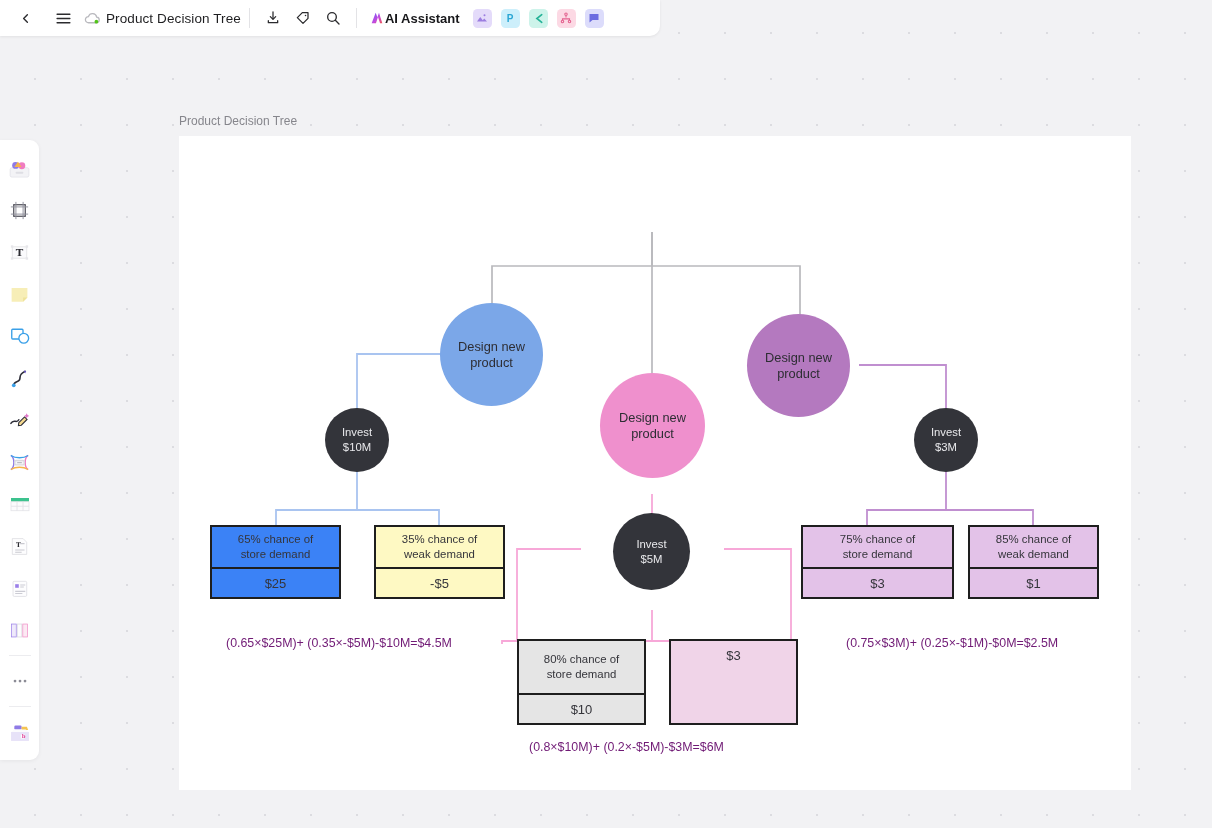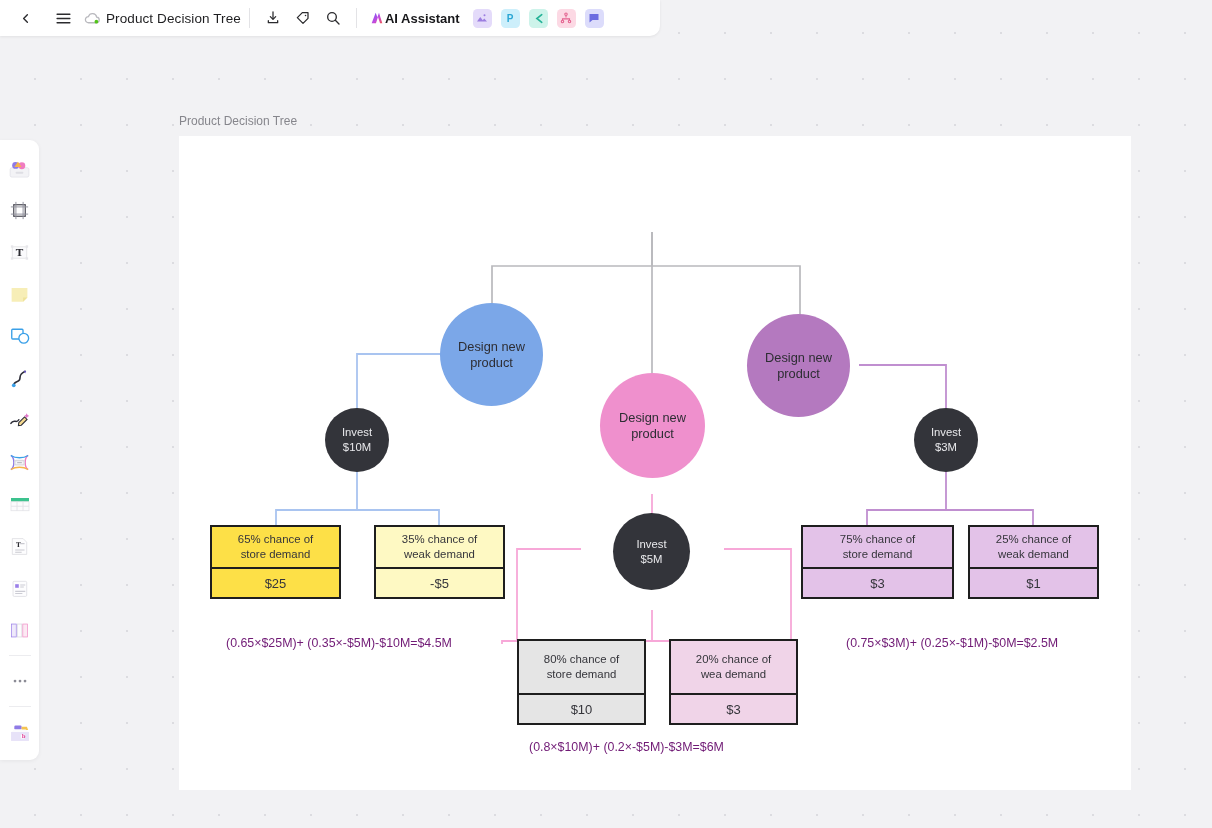--- a/index.html
+++ b/index.html
@@ -391,21 +391,21 @@
     </div>
   </div>
 
   <div class="node circle circle-dark" style="left:146px; top:272px; width:64px; height:64px;">
     <div>
       <div>Invest</div>
       <div>$10M</div>
     </div>
   </div>
 
-  <div class="node outcome" style="left:31px; top:389px; width:131px; height:74px; background:#fde047;">
+  <div class="node outcome" style="left:31px; top:389px; width:131px; height:74px; background:#3b82f6;">
     <div class="top">
       <div>
         <div>65% chance of</div>
         <div>store demand</div>
       </div>
     </div>
     <div class="bot">$25</div>
   </div>
 
   <div class="node outcome" style="left:195px; top:389px; width:131px; height:74px; background:#fef9c3;">
@@ -438,26 +438,20 @@
     <div class="top">
       <div>
         <div>80% chance of</div>
         <div>store demand</div>
       </div>
     </div>
     <div class="bot">$10</div>
   </div>
 
   <div class="node outcome" style="left:490px; top:503px; width:129px; height:86px; background:#f0d4e8;">
-    <div class="top">
-      <div>
-        <div>20% chance of</div>
-        <div>wea demand</div>
-      </div>
-    </div>
     <div class="bot">$3</div>
   </div>
 
   <div class="formula" style="left:350px; top:604px;">(0.8×$10M)+  (0.2×-$5M)-$3M=$6M</div>
 
   <div class="node circle circle-lg" style="left:568px; top:178px; width:103px; height:103px; background:#b479bf;">
     <div>
       <div>Design new</div>
       <div>product</div>
     </div>
@@ -476,21 +470,21 @@
         <div>75% chance of</div>
         <div>store demand</div>
       </div>
     </div>
     <div class="bot">$3</div>
   </div>
 
   <div class="node outcome" style="left:789px; top:389px; width:131px; height:74px; background:#e3c2e8;">
     <div class="top">
       <div>
-        <div>25% chance of</div>
+        <div>85% chance of</div>
         <div>weak demand</div>
       </div>
     </div>
     <div class="bot">$1</div>
   </div>
 
   <div class="formula" style="left:667px; top:500px;">(0.75×$3M)+  (0.25×-$1M)-$0M=$2.5M</div>
 
 </div>
 

